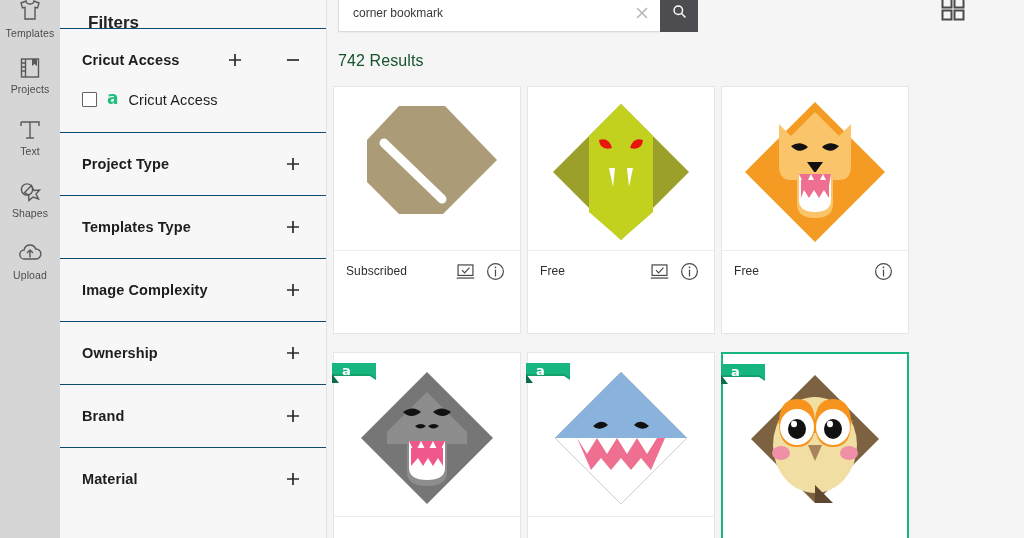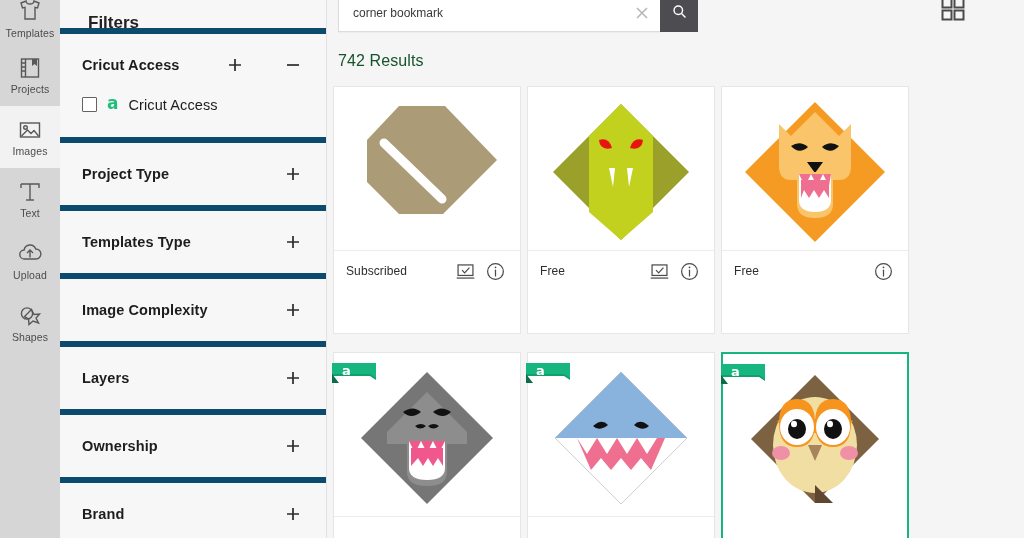--- a/index.html
+++ b/index.html
@@ -49,21 +49,21 @@
     height: 28px;
     display: flex; align-items: flex-end;
     padding: 0 22px 0 28px;
     position: relative;
   }
   .filter-title {
     font-size: 17px; font-weight: bold; color: #222;
     line-height: 1; position: relative; top: 3px;
   }
   .sec {
-    border-top: 6px solid #0c4a6e;
+    border-top: 1px solid #0c4a6e;
     background: #f7f7f7;
   }
   .sec-head {
     height: 62px;
     display: flex; align-items: center;
     padding: 0 22px;
     cursor: pointer;
   }
   .sec-name {
     font-size: 14.5px;
@@ -238,61 +238,51 @@
         <svg viewBox="0 0 26 26" width="26" height="26" fill="none" stroke="#585858" stroke-width="1.4">
           <rect x="4.5" y="4" width="17" height="18"></rect>
           <path d="M8.5 4 V22"></path>
           <path d="M4.5 8 H8.5 M4.5 12 H8.5 M4.5 16 H8.5"></path>
           <path d="M15 4 V11 L17.5 9 L20 11 V4" fill="#585858" stroke="none"></path>
         </svg>
       </span>
       <span class="rail-label">Projects</span>
     </div>
 
-    <div class="rail-item selected">
-      <span class="rail-ico">
-        <svg viewBox="0 0 26 26" width="26" height="26" fill="none" stroke="#585858" stroke-width="1.4">
-          <rect x="3.5" y="6" width="19" height="14"></rect>
-          <circle cx="8.5" cy="10.5" r="1.8"></circle>
-          <path d="M4.5 19 L10.5 13 L14 16.5 L17 13.5 L21.5 19"></path>
-        </svg>
-      </span>
-      <span class="rail-label">Images</span>
-    </div>
 
     <div class="rail-item">
       <span class="rail-ico">
         <svg viewBox="0 0 26 26" width="26" height="26" fill="none" stroke="#585858" stroke-width="1.4">
           <path d="M4 5 H22 V9 M4 5 V9"></path>
           <path d="M13 5 V21"></path>
           <path d="M9 21 H17"></path>
         </svg>
       </span>
       <span class="rail-label">Text</span>
     </div>
 
     <div class="rail-item">
       <span class="rail-ico">
         <svg viewBox="0 0 26 26" width="26" height="26" fill="none" stroke="#585858" stroke-width="1.4">
+          <circle cx="10" cy="10.5" r="5.6"></circle>
+          <path d="M14.5 6.5 L17 11.5 L22.5 11 L19 15 L21.5 20 L16 18 L12 21.5 L11.5 16 L7.5 13.5 Z"></path>
+        </svg>
+      </span>
+      <span class="rail-label">Shapes</span>
+    </div>
+
+    <div class="rail-item">
+      <span class="rail-ico">
+        <svg viewBox="0 0 26 26" width="26" height="26" fill="none" stroke="#585858" stroke-width="1.4">
           <path d="M7.5 18 a4.5 4.5 0 0 1 -.4 -9 a6 6 0 0 1 11.6 -1 a4.2 4.2 0 0 1 .3 10 Z"></path>
           <path d="M13 16.5 V9.5 M10 12 L13 9 L16 12"></path>
         </svg>
       </span>
       <span class="rail-label">Upload</span>
     </div>
-
-    <div class="rail-item">
-      <span class="rail-ico">
-        <svg viewBox="0 0 26 26" width="26" height="26" fill="none" stroke="#585858" stroke-width="1.4">
-          <circle cx="10" cy="10.5" r="5.6"></circle>
-          <path d="M14.5 6.5 L17 11.5 L22.5 11 L19 15 L21.5 20 L16 18 L12 21.5 L11.5 16 L7.5 13.5 Z"></path>
-        </svg>
-      </span>
-      <span class="rail-label">Shapes</span>
-    </div>
   </div>
 
   <div class="filters">
 
     <div class="filter-title-row">
       <span class="filter-title">Filters</span>
     </div>
 
     <div class="sec">
       <div class="sec-head">
@@ -343,30 +333,20 @@
       <div class="sec-head">
         <span class="sec-name">Image Complexity</span>
         <span class="sec-btn">
           <svg viewBox="0 0 20 20" width="20" height="20" stroke="#2b2b2b" stroke-width="1.7">
               <path d="M10 4 V16 M4 10 H16"></path>
             </svg>
         </span>
       </div>
     </div>
 
-    <div class="sec">
-      <div class="sec-head">
-        <span class="sec-name">Layers</span>
-        <span class="sec-btn">
-          <svg viewBox="0 0 20 20" width="20" height="20" stroke="#2b2b2b" stroke-width="1.7">
-              <path d="M10 4 V16 M4 10 H16"></path>
-            </svg>
-        </span>
-      </div>
-    </div>
 
     <div class="sec">
       <div class="sec-head">
         <span class="sec-name">Ownership</span>
         <span class="sec-btn">
           <svg viewBox="0 0 20 20" width="20" height="20" stroke="#2b2b2b" stroke-width="1.7">
               <path d="M10 4 V16 M4 10 H16"></path>
             </svg>
         </span>
       </div>

